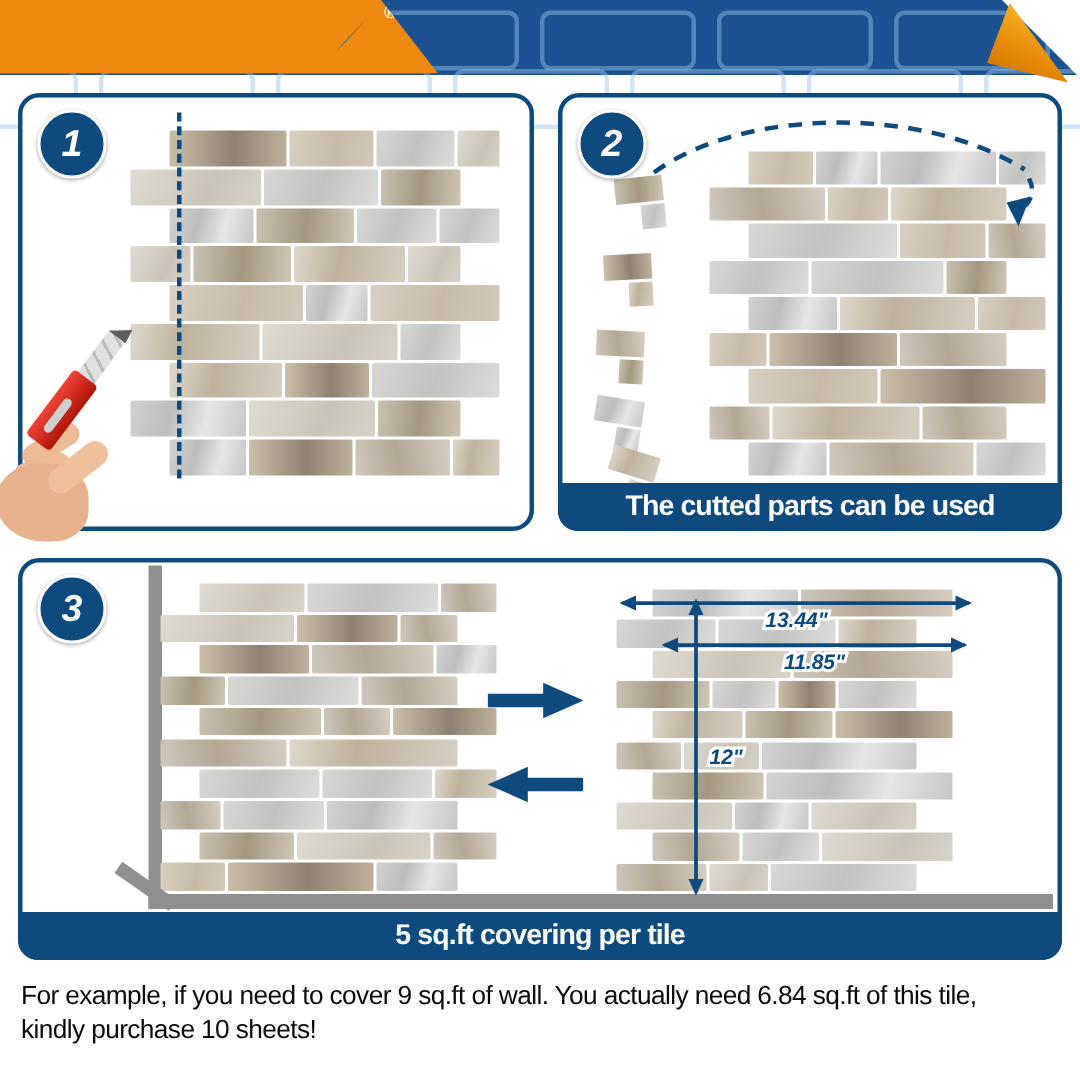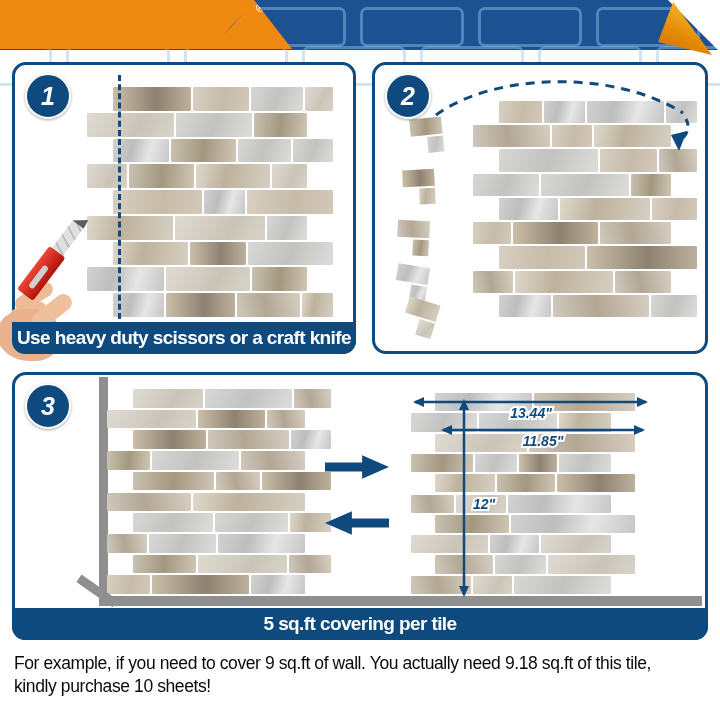--- a/index.html
+++ b/index.html
@@ -176,21 +176,20 @@
       <div class="finger f2"></div>
       <div class="knife">
         <div class="blade"></div>
         <div class="bladetip"></div>
         <div class="handle"></div>
         <div class="slider"></div>
       </div>
       <div class="thumb"></div>
       <div class="palm"></div>
     </div>
-    <div class="caption">Use heavy duty scissors or a craft knife</div>
   </section>
 
   <section class="panel p2">
     <div class="badge">2</div>
     <svg class="arc" width="300" height="100" viewBox="0 0 300 100">
       <path d="M 33 46 C 90 4, 210 0, 280 44" fill="none" stroke="#0f4a7e" stroke-width="3" stroke-dasharray="9 7"></path>
       <path d="M 283 50 C 287 58, 285 64, 279 70" fill="none" stroke="#0f4a7e" stroke-width="3" stroke-dasharray="7 6"></path>
       <polygon points="268,66 284,62 276,82" fill="#0f4a7e"></polygon>
     </svg>
     <div class="lpiece" style="left:36px;top:52px;transform:rotate(-6deg)">
@@ -253,20 +252,21 @@
           <div class="brick" style="width: 40px; background: linear-gradient(80deg, rgb(207, 200, 189), rgb(179, 167, 148) 45%, rgb(214, 206, 194));"></div>
           <div class="brick" style="width: 98px; background: linear-gradient(100deg, rgb(222, 216, 204), rgb(190, 178, 156) 40%, rgb(214, 207, 194));"></div>
           <div class="brick" style="width: 56px; background: linear-gradient(80deg, rgb(207, 200, 189), rgb(179, 167, 148) 45%, rgb(214, 206, 194));"></div>
         </div>
         <div class="trow" style="top: 193.778px; height: 22.2222px; left: 26px; width: 200px;">
           <div class="brick" style="width: 52px; background: linear-gradient(105deg, rgb(210, 210, 210), rgb(189, 189, 189) 35%, rgb(230, 230, 230) 65%, rgb(198, 198, 198));"></div>
           <div class="brick" style="width: 96px; background: linear-gradient(80deg, rgb(207, 200, 189), rgb(179, 167, 148) 45%, rgb(214, 206, 194));"></div>
           <div class="brick" style="width: 46px; background: linear-gradient(110deg, rgb(215, 215, 213), rgb(194, 194, 192) 50%, rgb(221, 221, 219));"></div>
         </div>
       </div>
+    <div class="caption">The cutted parts can be used</div>
   </section>
 
   <section class="panel p3">
     <div class="badge">3</div>
     <div class="wall-v"></div>
     <div class="wall-d"></div>
     <div class="wall-f"></div>
     <div class="tile-sheet s3L">
         <div class="trow" style="top: 0px; height: 18.7px; left: 26px; width: 200px;">
           <div class="brick" style="width: 70px; background: linear-gradient(115deg, rgb(224, 219, 210), rgb(202, 196, 184) 60%, rgb(216, 211, 200));"></div>
@@ -381,17 +381,17 @@
       <text x="142" y="59" text-anchor="middle">11.85"</text>
       <line x1="63" y1="14" x2="63" y2="208"></line>
       <polygon points="63,12 58,23 68,23"></polygon>
         <polygon points="63,210 58,199 68,199"></polygon>
       <text x="72" y="122" text-anchor="start">12"</text>
     </svg>
     <div class="caption">5 sq.ft covering per tile</div>
   </section>
 
   <footer class="note">
-    <div>For example, if you need to cover 9 sq.ft of wall. You actually need 9.18 sq.ft of this tile,</div>
+    <div>For example, if you need to cover 9 sq.ft of wall. You actually need 6.84 sq.ft of this tile,</div>
     <div>kindly purchase 10 sheets!</div>
   </footer>
 
 </div>
 
 </body></html>

